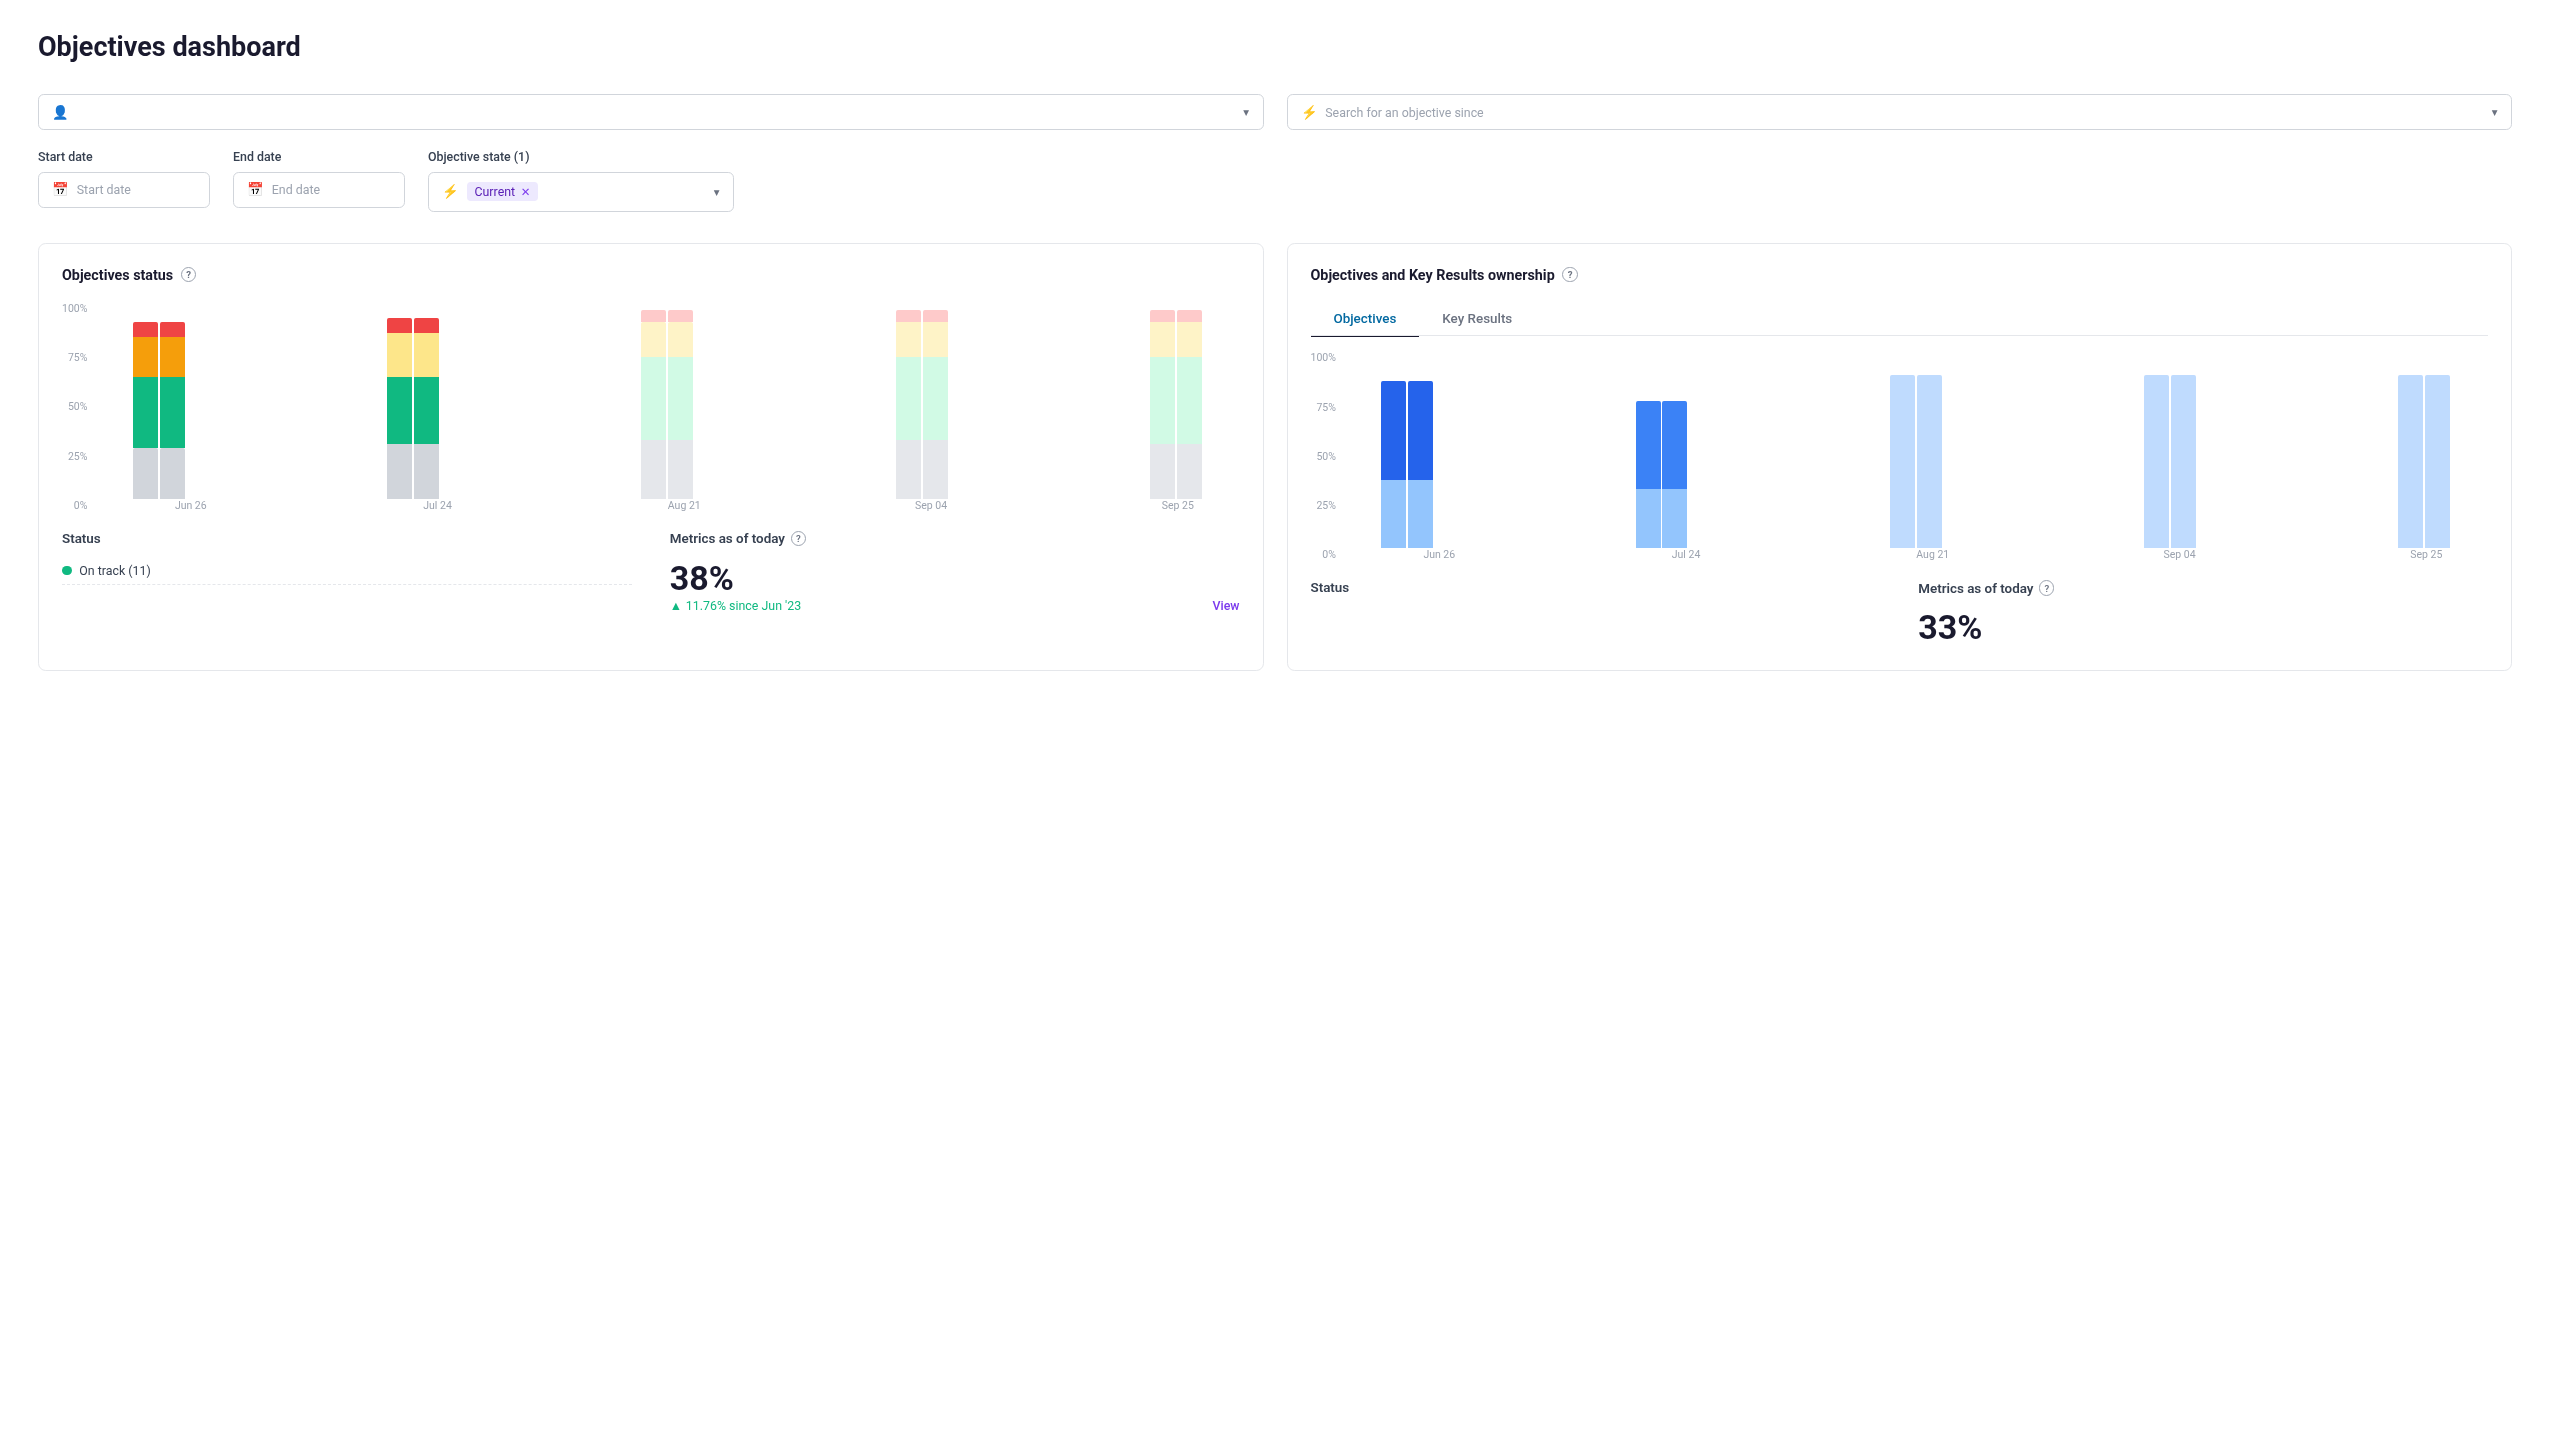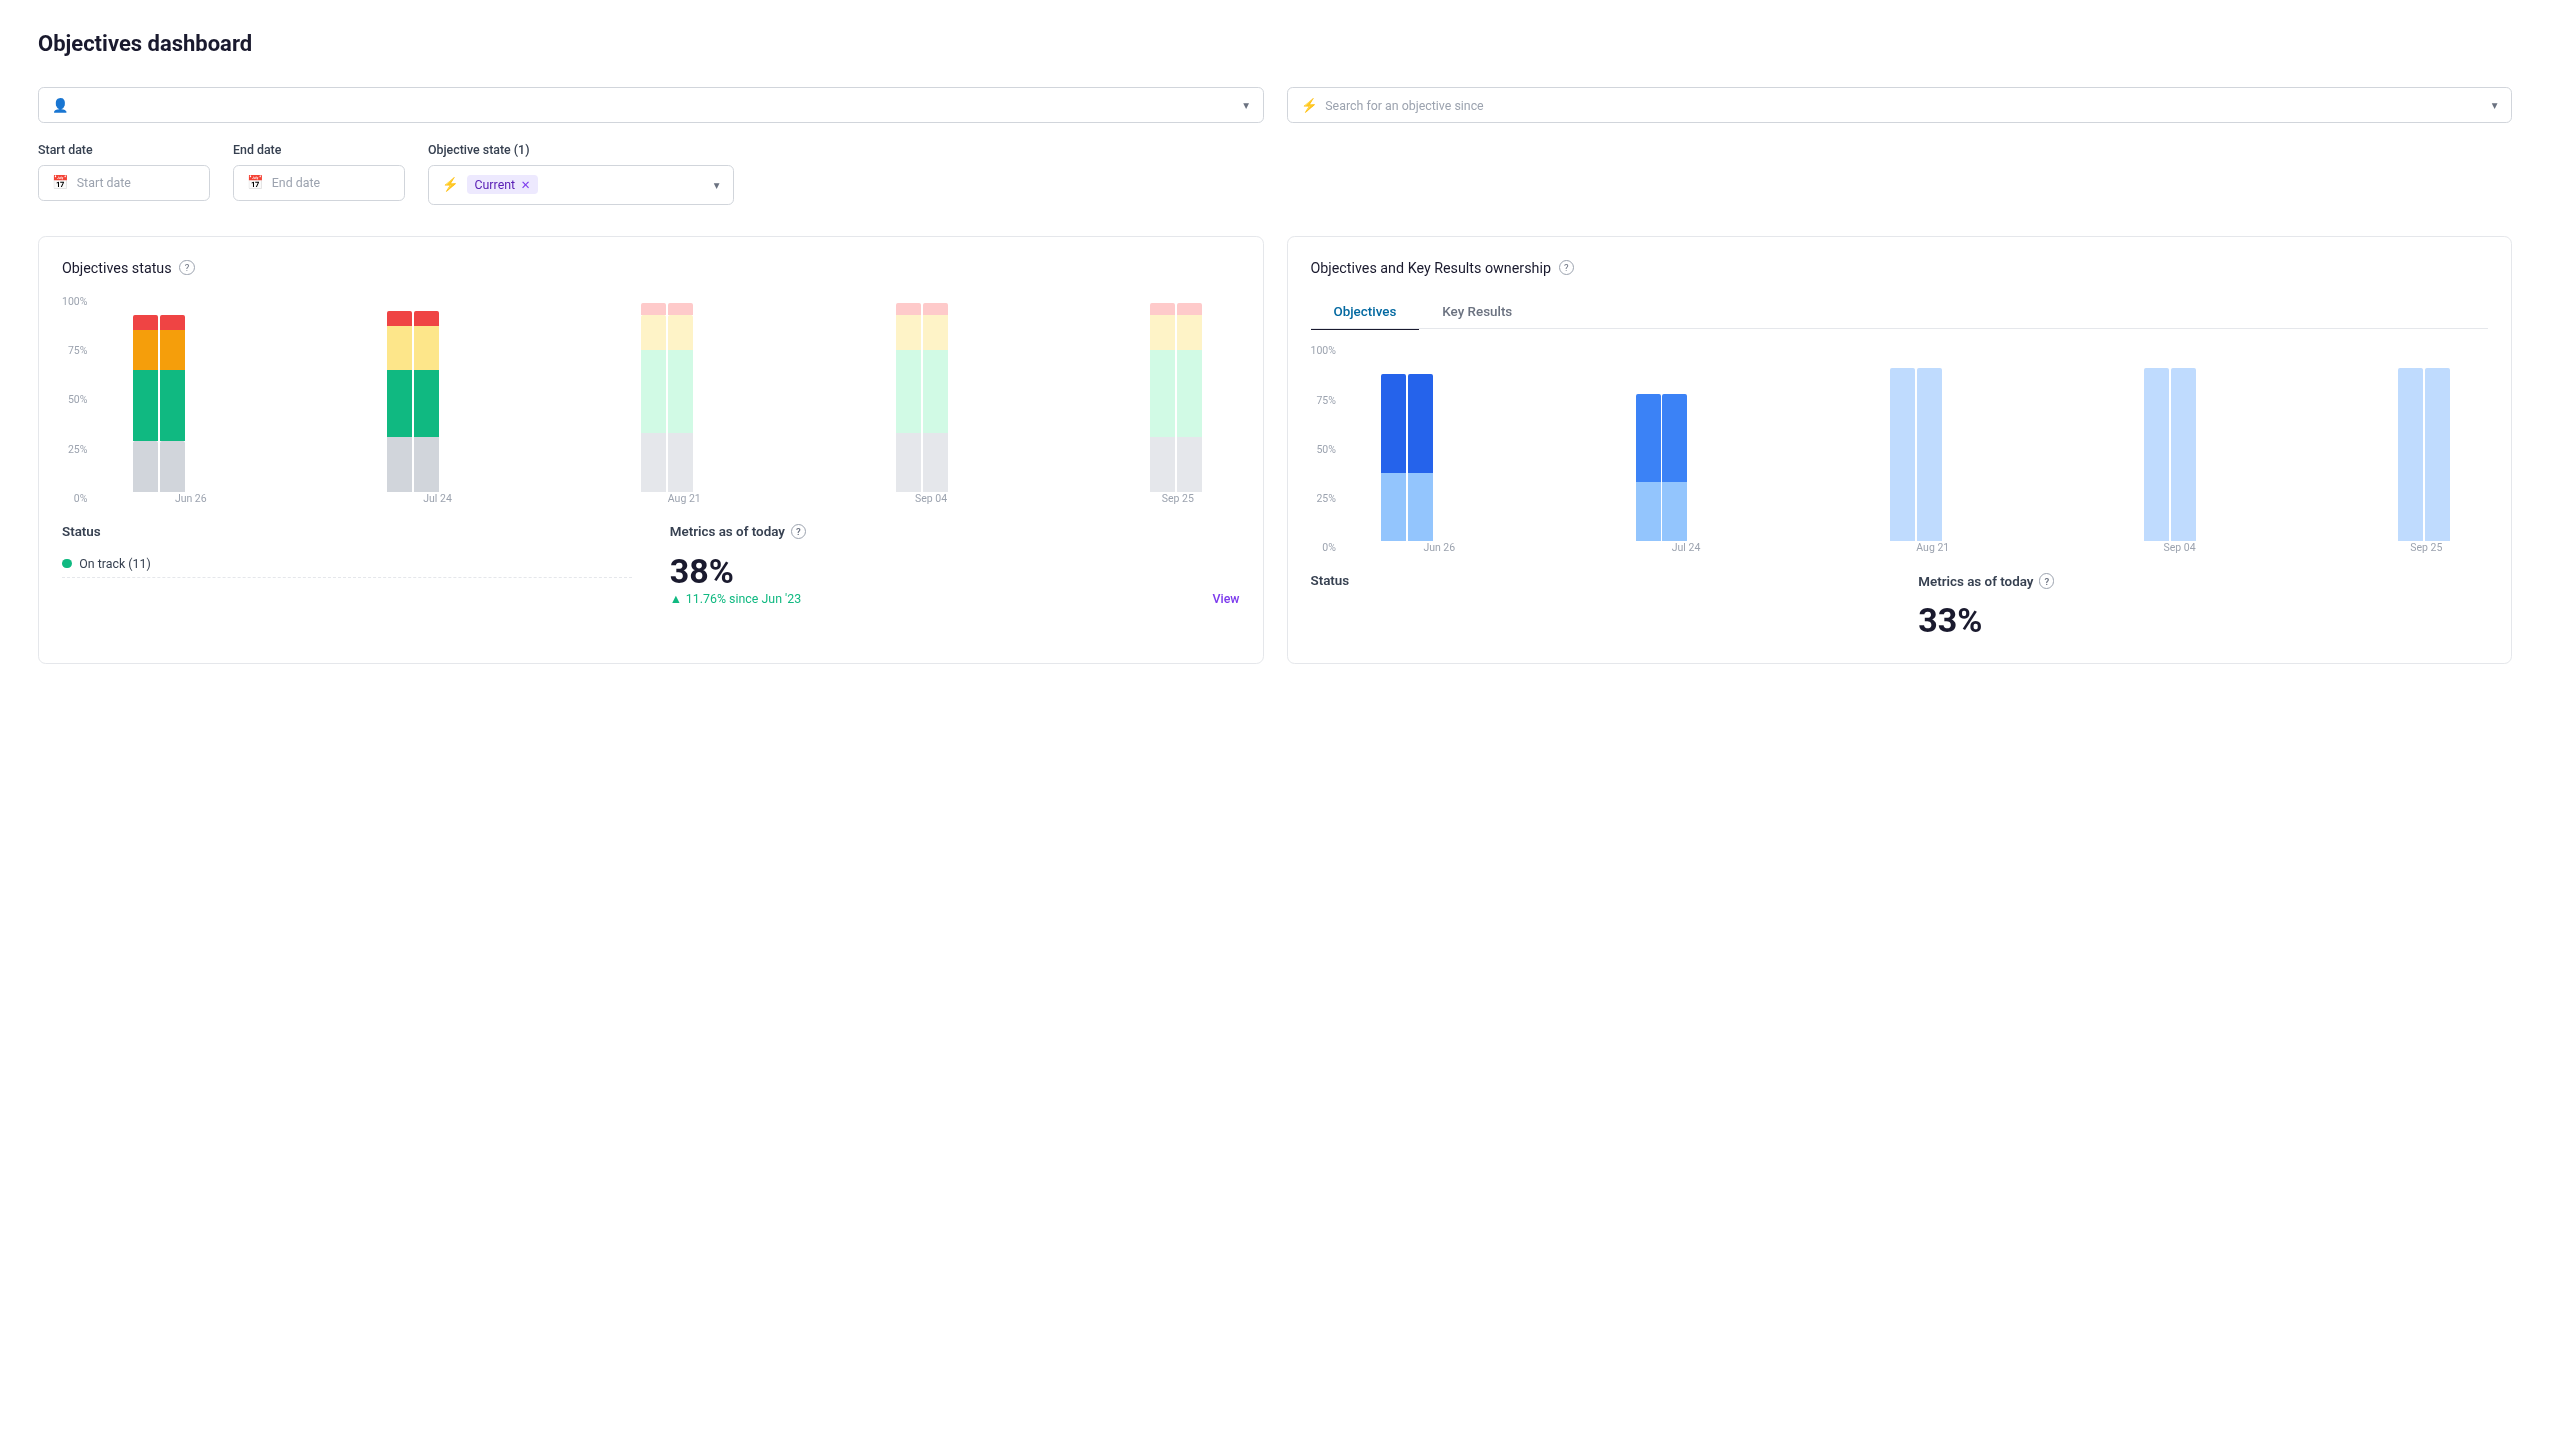--- a/index.html
+++ b/index.html
@@ -8,21 +8,21 @@
       background: #f5f5f7;
       color: #1a1a2e;
       font-size: 13.4px;
     }
     .page {
       background: #fff;
       min-height: 100vh;
       padding: 31px 38px;
     }
     h1 {
-      font-size: 22px;
+      font-size: 27px;
       font-weight: 700;
       color: #1a1a2e;
       margin-bottom: 31px;
     }
     .filters {
       display: flex;
       flex-direction: column;
       gap: 19px;
       margin-bottom: 31px;
     }
@@ -90,21 +90,21 @@
       gap: 23px;
     }
     .card {
       background: #fff;
       border: 1px solid #e5e7eb;
       border-radius: 7.7px;
       padding: 23px;
     }
     .card-title {
       font-size: 14.3px;
-      font-weight: 400;
+      font-weight: 700;
       color: #1a1a2e;
       margin-bottom: 19px;
       display: flex;
       align-items: center;
       gap: 7.7px;
     }
     .help-icon {
       width: 15.3px;
       height: 15.3px;
       border-radius: 50%;

